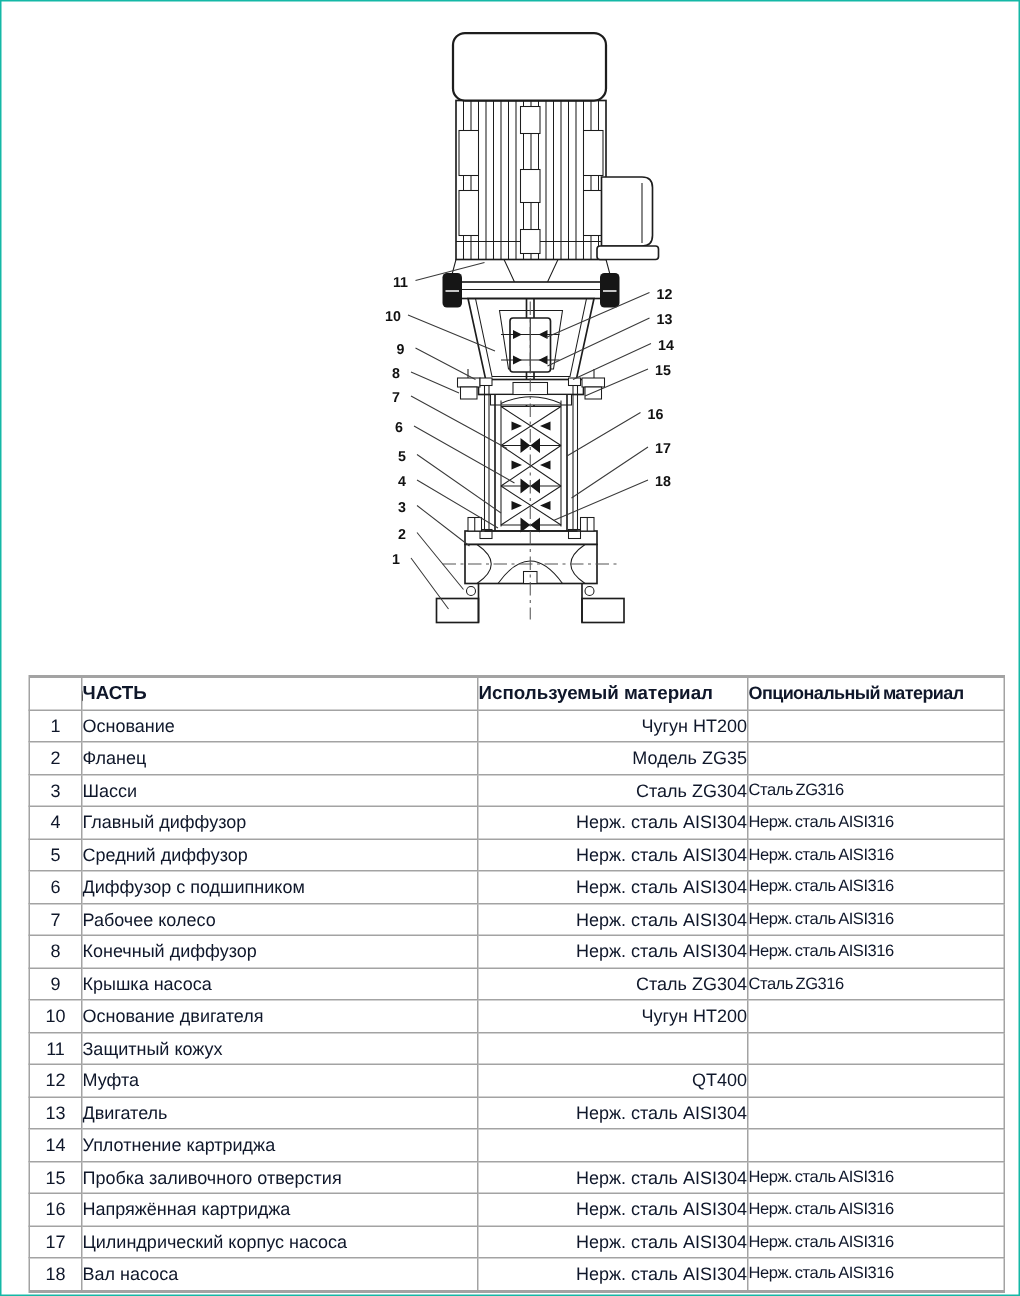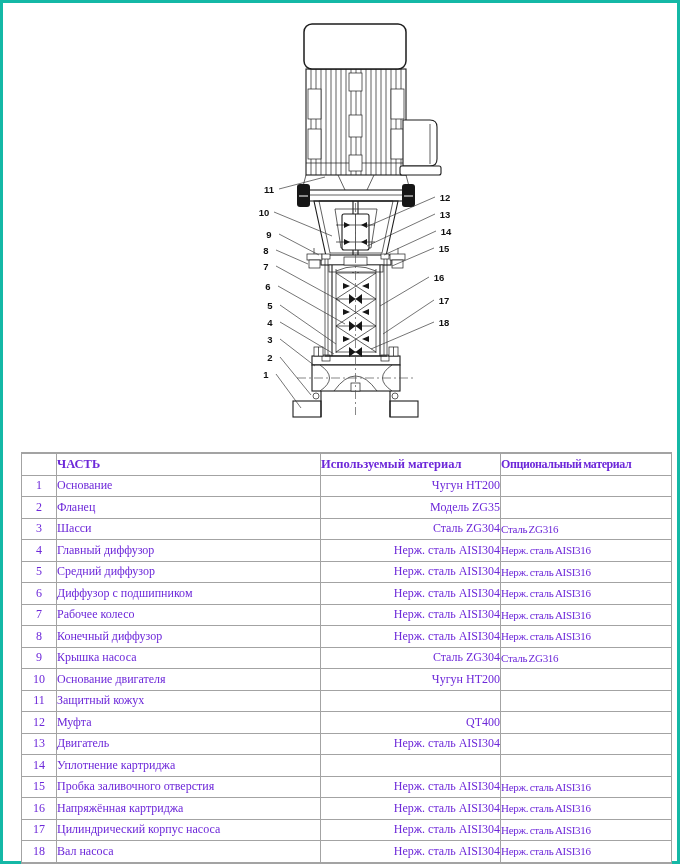--- a/index.html
+++ b/index.html
@@ -1,20 +1,20 @@
 <!DOCTYPE html>
 <html><head>
 <meta charset="utf-8">
 <style>
   html,body{margin:0;padding:0;}
   body{
     width:680px;height:864px;position:relative;background:#ffffff;
     font-family:"Liberation Sans",sans-serif;color:#141414;overflow:hidden;
   }
-  .page{position:absolute;inset:0;border:3px solid #14b8a6;box-sizing:border-box;}
+  .page{position:absolute;inset:0;border:1px solid #14b8a6;box-sizing:border-box;}
 
   
   .diagram{position:absolute;left:0;top:0;}
   .ln{stroke:#1d1d1d;fill:none;stroke-width:1.1;}
   .ln2{stroke:#1d1d1d;fill:none;stroke-width:1.5;}
   .thin{stroke:#1d1d1d;fill:none;stroke-width:.7;}
   .wht{fill:#ffffff;}
   .blk{fill:#161616;stroke:none;}
   .leader{stroke:#3a3a3a;stroke-width:.7;fill:none;}
   .cl{stroke:#555;stroke-width:.7;fill:none;stroke-dasharray:9 3 2 3;}
@@ -23,22 +23,22 @@
   
   .model-title{
     position:absolute;left:18px;top:427px;
     font-size:13px;font-weight:bold;color:#111;margin-top:27px;
   }
 
   
   .parts-table{
     position:absolute;left:18px;top:449px;width:650px;
     border-collapse:collapse;table-layout:fixed;
-    font-size:12px;color:#6d28d9;
-    border-top:2px solid #a3a3a3;border-bottom:2px solid #a3a3a3;font-family:Liberation Serif, serif;
+    font-size:12px;color:#0f172a;
+    border-top:2px solid #a3a3a3;border-bottom:2px solid #a3a3a3;
   }
   .parts-table th,.parts-table td{
     border:1px solid #a3a3a3;height:20.5px;padding:0;
     vertical-align:middle;overflow:hidden;white-space:nowrap;
     background:#ffffff;
   }
   .parts-table thead th{font-weight:bold;font-size:12.5px;text-align:left;}
   .c-num{text-align:center;}
   .c-part{padding-left:10px;text-align:left;}
   .c-mat{padding-left:8px;text-align:right;}

